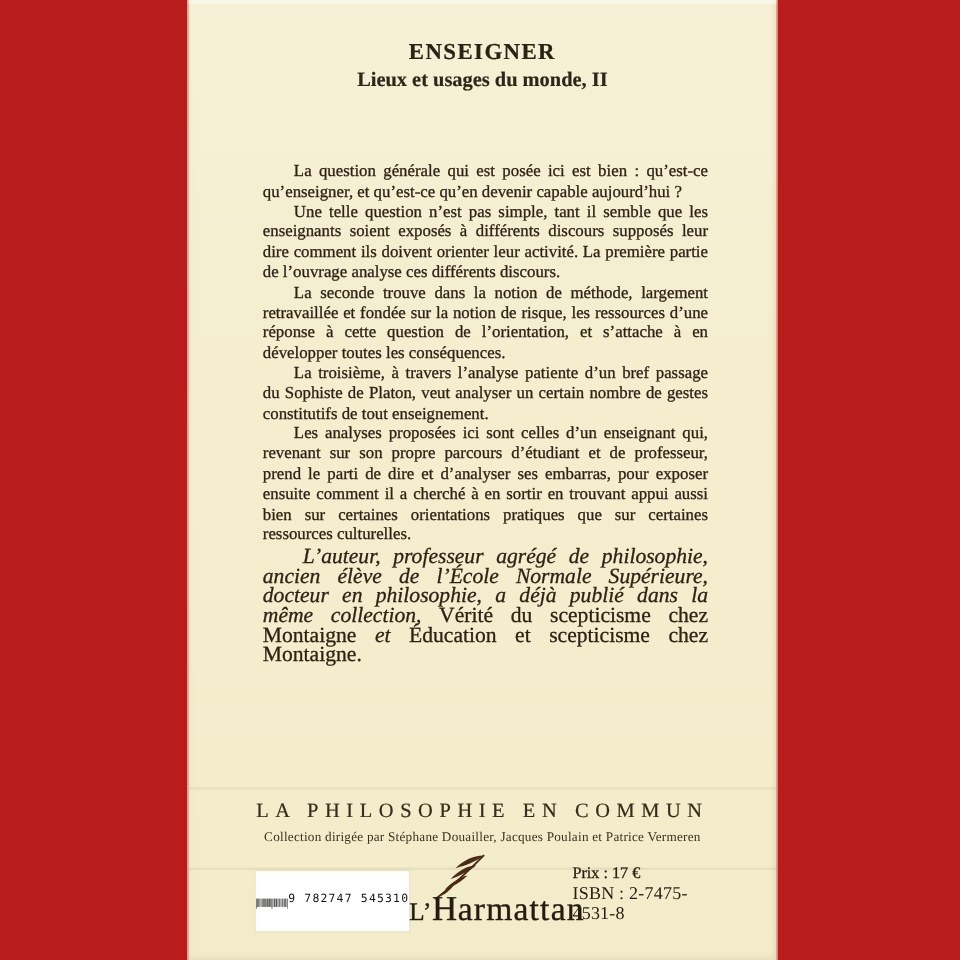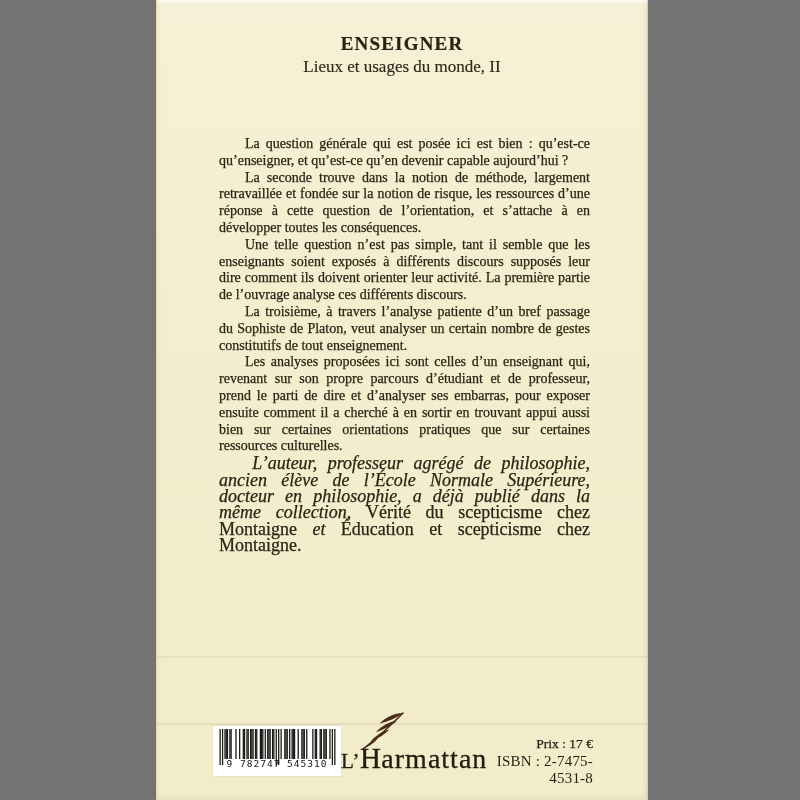--- a/index.html
+++ b/index.html
@@ -1,38 +1,38 @@
 <!DOCTYPE html>
 <html><head>
 <meta charset="utf-8">
 <style>
   html,body{margin:0;padding:0;}
   body{
     width:800px;height:800px;background:#ffffff;overflow:hidden;
     font-family:"Liberation Serif","DejaVu Serif",serif;
   }
-  .page{position:relative;width:800px;height:800px;background:#737373;}
+  .page{position:relative;width:800px;height:800px;background:#b91c1c;}
   .cover{
     position:absolute;left:156px;top:0;width:490px;height:800px;
     background:linear-gradient(180deg,#f6f0d6 0%,#f4eecf 40%,#f2ecca 100%);
     border-left:1px solid #e0d8b2;border-right:1px solid #d9d0a8;
     box-shadow:inset 0 -3px 6px rgba(90,75,35,0.06), inset -2px 0 3px rgba(90,75,35,0.05);
     color:#2e2517;
   }
   .cover::before{content:"";position:absolute;left:0;right:0;top:0;height:3px;background:rgba(255,255,255,0.55);}
   .crease{position:absolute;left:0;right:0;height:2px;background:rgba(110,95,50,0.09);}
   .crease.c1{top:656px;}
   .crease.c2{top:723px;}
 
   .title-block{position:absolute;top:33px;left:0;right:0;text-align:center;}
   .book-title{
     font-size:19px;font-weight:bold;letter-spacing:1.2px;color:#2a2314;
     -webkit-text-stroke:0.2px #2a2314;
   }
-  .book-subtitle{font-size:17px;margin-top:2px;color:#2e2618;-webkit-text-stroke:0.15px #2e2618;}
+  .book-subtitle{font-size:17px;margin-top:2px;color:#2e2618;font-weight:bold;-webkit-text-stroke:0.15px #2e2618;}
 
   .body-block{
     position:absolute;left:62px;top:136px;width:371px;
     font-size:14px;line-height:16.8px;text-align:justify;
     color:#2c2315;-webkit-text-stroke:0.25px #2c2315;
   }
   .body-block p{margin:0;text-indent:1.85em;}
   .italic{}
   .roman{font-style:normal;}
   .author-note{
@@ -40,67 +40,71 @@
     text-indent:2.6em;text-align:justify;color:#2c2315;
   }
 
   .collection-block{position:absolute;left:0;right:0;top:666px;text-align:center;}
   .collection-name{font-size:17px;letter-spacing:5.5px;color:#352c1a;-webkit-text-stroke:0.2px #352c1a;white-space:nowrap;}
   .collection-directors{margin-top:6px;font-size:11px;letter-spacing:0.2px;color:#3a311e;}
 
   .barcode-box{
     position:absolute;left:56px;top:726px;width:128px;height:50px;
     background:#ffffff;box-shadow:0 0 0 1px rgba(0,0,0,0.04);
-    display:flex;flex-direction:column;align-items:center;padding-top:3px;box-sizing:border-box;
+    display:flex;flex-direction:row;align-items:center;padding-top:3px;box-sizing:border-box;
   }
   .barcode-box svg{display:block;}
   .barcode-box svg rect{fill:#1c1a16;}
   .barcode-digits{
     margin-top:-7px;font-family:"DejaVu Sans Mono",monospace;
     font-size:9.5px;letter-spacing:1px;color:#161410;background:transparent;white-space:nowrap;
   }
 
   .publisher-logo{position:absolute;left:184px;top:710px;width:150px;height:72px;}
   .leaf-svg{position:absolute;left:20px;top:0;}
   .publisher-text{
     position:absolute;left:0;top:32px;white-space:nowrap;color:#241c12;
     -webkit-text-stroke:0.3px #241c12;letter-spacing:0.5px;
   }
   .pub-l{font-size:21px;}
   .pub-h{font-size:29px;}
   .pub-rest{font-size:28px;letter-spacing:1px;}
 
-  .price-block{position:absolute;left:320px;top:736px;width:116px;text-align:right;color:#241d10;}
+  .price-block{position:absolute;left:320px;top:720px;width:116px;text-align:left;color:#241d10;}
   .price-line{font-size:13.5px;-webkit-text-stroke:0.25px #241d10;}
   .isbn-line{font-size:15px;margin-top:1px;letter-spacing:0.2px;}
 </style>
 </head>
 <body>
 
 <div class="page">
   <div class="cover">
 
     <div class="crease c1"></div>
     <div class="crease c2"></div>
 
     <div class="title-block">
       <div class="book-title">ENSEIGNER</div>
       <div class="book-subtitle">Lieux et usages du monde, II</div>
     </div>
 
     <div class="body-block">
       <p>La question générale qui est posée ici est bien : qu’est-ce qu’enseigner, et qu’est-ce qu’en devenir capable aujourd’hui ?</p>
+      <p>Une telle question n’est pas simple, tant il semble que les enseignants soient exposés à différents discours supposés leur dire comment ils doivent orienter leur activité. La première partie de l’ouvrage analyse ces différents discours.</p>
       <p>La seconde trouve dans la notion de méthode, largement retravaillée et fondée sur la notion de risque, les ressources d’une réponse à cette question de l’orientation, et s’attache à en développer toutes les conséquences.</p>
-      <p>Une telle question n’est pas simple, tant il semble que les enseignants soient exposés à différents discours supposés leur dire comment ils doivent orienter leur activité. La première partie de l’ouvrage analyse ces différents discours.</p>
       <p><span>La troisième, à travers l’analyse patiente d’un bref passage du </span><span class="italic">Sophiste</span><span> de Platon, veut analyser un certain nombre de gestes constitutifs de tout enseignement.</span></p>
       <p>Les analyses proposées ici sont celles d’un enseignant qui, revenant sur son propre parcours d’étudiant et de professeur, prend le parti de dire et d’analyser ses embarras, pour exposer ensuite comment il a cherché à en sortir en trouvant appui aussi bien sur certaines orientations pratiques que sur certaines ressources culturelles.</p>
 
       <p class="author-note"><span>L’auteur, professeur agrégé de philosophie, ancien élève de l’École Normale Supérieure, docteur en philosophie, a déjà publié dans la même collection, </span><span class="roman">Vérité du scepticisme chez Montaigne</span><span> et </span><span class="roman">Éducation et scepticisme chez Montaigne.</span></p>
     </div>
 
+    <div class="collection-block">
+      <div class="collection-name">LA PHILOSOPHIE EN COMMUN</div>
+      <div class="collection-directors">Collection dirigée par Stéphane Douailler, Jacques Poulain et Patrice Vermeren</div>
+    </div>
 
     <div class="barcode-box">
       <svg width="118" height="36" viewBox="0 0 118 36">
           <rect x="1.50" y="0" width="1.28" height="36"></rect>
           <rect x="3.94" y="0" width="1.28" height="36"></rect>
           <rect x="6.38" y="0" width="1.28" height="30"></rect>
           <rect x="7.60" y="0" width="1.28" height="30"></rect>
           <rect x="8.82" y="0" width="1.28" height="30"></rect>
           <rect x="11.26" y="0" width="1.28" height="30"></rect>
           <rect x="12.48" y="0" width="1.28" height="30"></rect>

